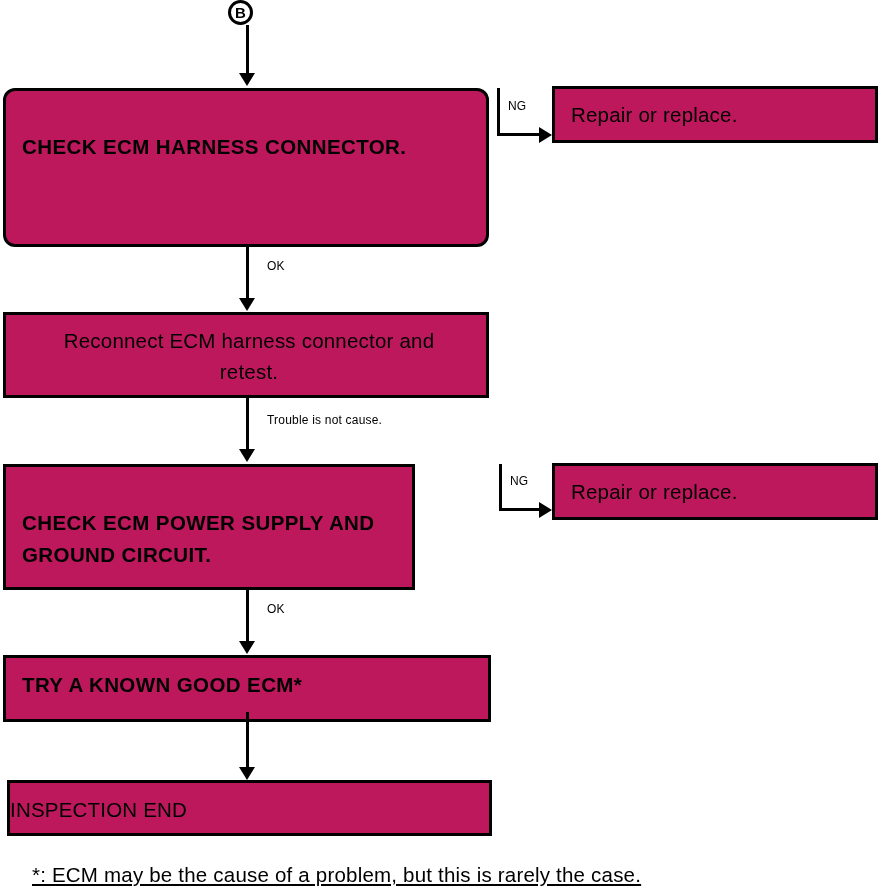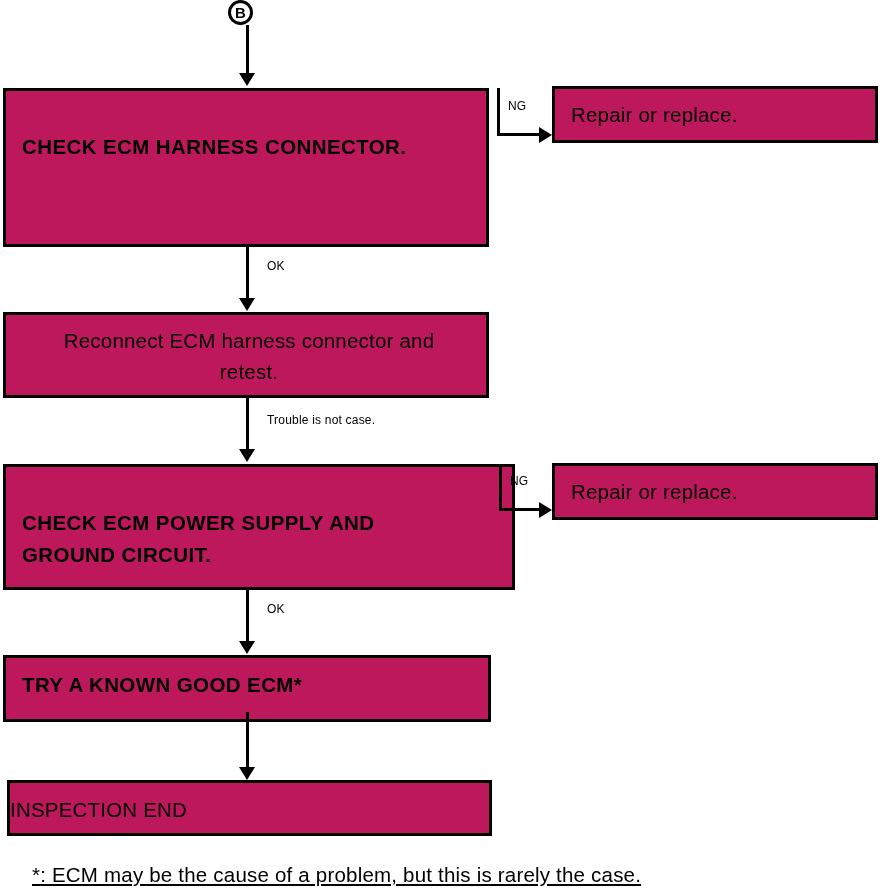--- a/index.html
+++ b/index.html
@@ -124,21 +124,21 @@
 
 <div id="page">
 
   <div class="circle-ref" style="left:228px; top:0px;">
     <span>B</span>
   </div>
 
   <div class="vline" style="left:246px; top:25px; height:48px;"></div>
   <div class="arrow-down" style="left:239px; top:73px;"></div>
 
-  <div class="node" style="left:3px; top:88px; width:486px; height:159px;">
+  <div class="node" style="left:3px; top:88px; width:486px; height:159px;border-radius:12px;">
     <div class="txt stack">
       <span class="title">CHECK ECM HARNESS CONNECTOR.</span>
     </div>
   </div>
 
   <div class="vline" style="left:497px; top:88px; height:48px;"></div>
   <div class="hline" style="left:497px; top:133px; width:44px;"></div>
   <div class="arrow-right" style="left:539px; top:127px;"></div>
   <div class="edge-label" style="left:500px; top:95px;">NG</div>
 
@@ -150,23 +150,23 @@
   <div class="arrow-down" style="left:239px; top:298px;"></div>
   <div class="edge-label" style="left:259px; top:255px;">OK</div>
 
   <div class="node" style="left:3px; top:312px; width:486px; height:86px;">
     <div class="txt" style="top:10px;text-align:center;">Reconnect ECM harness connector and
 retest.</div>
   </div>
 
   <div class="vline" style="left:246px; top:398px; height:52px;"></div>
   <div class="arrow-down" style="left:239px; top:449px;"></div>
-  <div class="edge-label" style="left:259px; top:409px;">Trouble is not case.</div>
+  <div class="edge-label" style="left:259px; top:409px;">Trouble is not cause.</div>
 
-  <div class="node bold" style="left:3px; top:464px; width:512px; height:126px;">
+  <div class="node bold" style="left:3px; top:464px; width:412px; height:126px;">
     <div class="txt stack">
       <span class="title">CHECK ECM POWER SUPPLY AND
 GROUND CIRCUIT.</span>
     </div>
   </div>
 
   <div class="vline" style="left:499px; top:464px; height:47px;"></div>
   <div class="hline" style="left:499px; top:508px; width:42px;"></div>
   <div class="arrow-right" style="left:539px; top:502px;"></div>
   <div class="edge-label" style="left:502px; top:470px;">NG</div>

